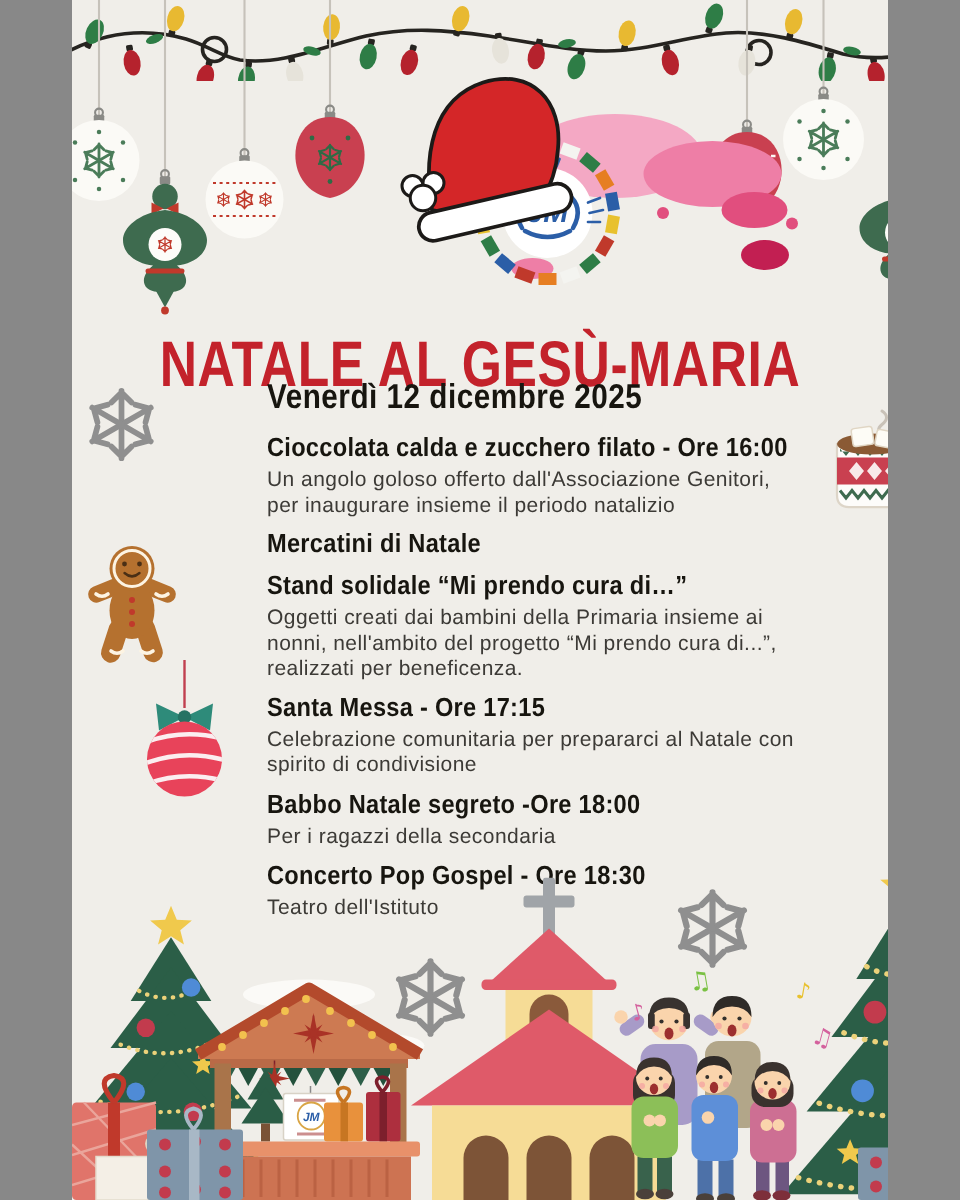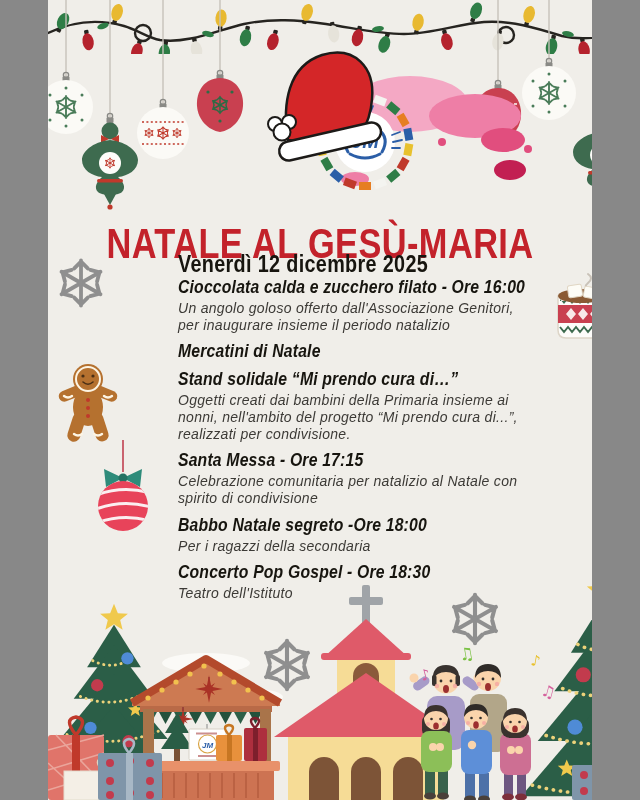--- a/index.html
+++ b/index.html
@@ -6,21 +6,21 @@
   .poster{position:relative;width:544px;height:800px;margin:0 auto;overflow:hidden;
     background:#f0eee9;font-family:"Liberation Sans",sans-serif;}
   .abs{position:absolute;}
   svg{display:block;}
   .title{position:absolute;top:190px;left:0;right:0;text-align:center;
     font-weight:bold;font-size:43px;color:#c3222b;letter-spacing:.5px;
     transform:scaleX(.8);white-space:nowrap;}
   .date{position:absolute;top:251px;left:130px;font-weight:bold;font-size:23px;
     color:#17150f;letter-spacing:.4px;transform:scaleX(.86);transform-origin:left;
     white-space:nowrap;}
-  .events{position:absolute;top:277px;left:130px;width:416px;font-style:italic;}
+  .events{position:absolute;top:288px;left:130px;width:416px;}
   .ev{margin:0 0 7px 0;}
   .ev h3{margin:0 0 2px 0;font-size:17.5px;line-height:1.2;font-weight:bold;color:#17150f;
     letter-spacing:.2px;transform:scaleX(.9);transform-origin:left;white-space:nowrap;}
   .ev p{margin:0;font-size:14px;line-height:1.22;color:#3c3a36;letter-spacing:.3px;
     white-space:pre-line;}
   .mono-it{font-style:italic;font-weight:bold;}
 </style>
 </head>
 <body>
 
@@ -219,25 +219,25 @@
       <p>Un angolo goloso offerto dall'Associazione Genitori,
 per inaugurare insieme il periodo natalizio</p>
     </div>
     <div class="ev">
       <h3>Mercatini di Natale</h3>
     </div>
     <div class="ev">
       <h3>Stand solidale “Mi prendo cura di…”</h3>
       <p>Oggetti creati dai bambini della Primaria insieme ai
 nonni, nell'ambito del progetto “Mi prendo cura di...”,
-realizzati per condivisione.</p>
+realizzati per beneficenza.</p>
     </div>
     <div class="ev">
       <h3>Santa Messa - Ore 17:15</h3>
-      <p>Celebrazione comunitaria per natalizio al Natale con
+      <p>Celebrazione comunitaria per prepararci al Natale con
 spirito di condivisione</p>
     </div>
     <div class="ev">
       <h3>Babbo Natale segreto -Ore 18:00</h3>
       <p>Per i ragazzi della secondaria</p>
     </div>
     <div class="ev">
       <h3>Concerto Pop Gospel - Ore 18:30</h3>
       <p>Teatro dell'Istituto</p>
     </div>

